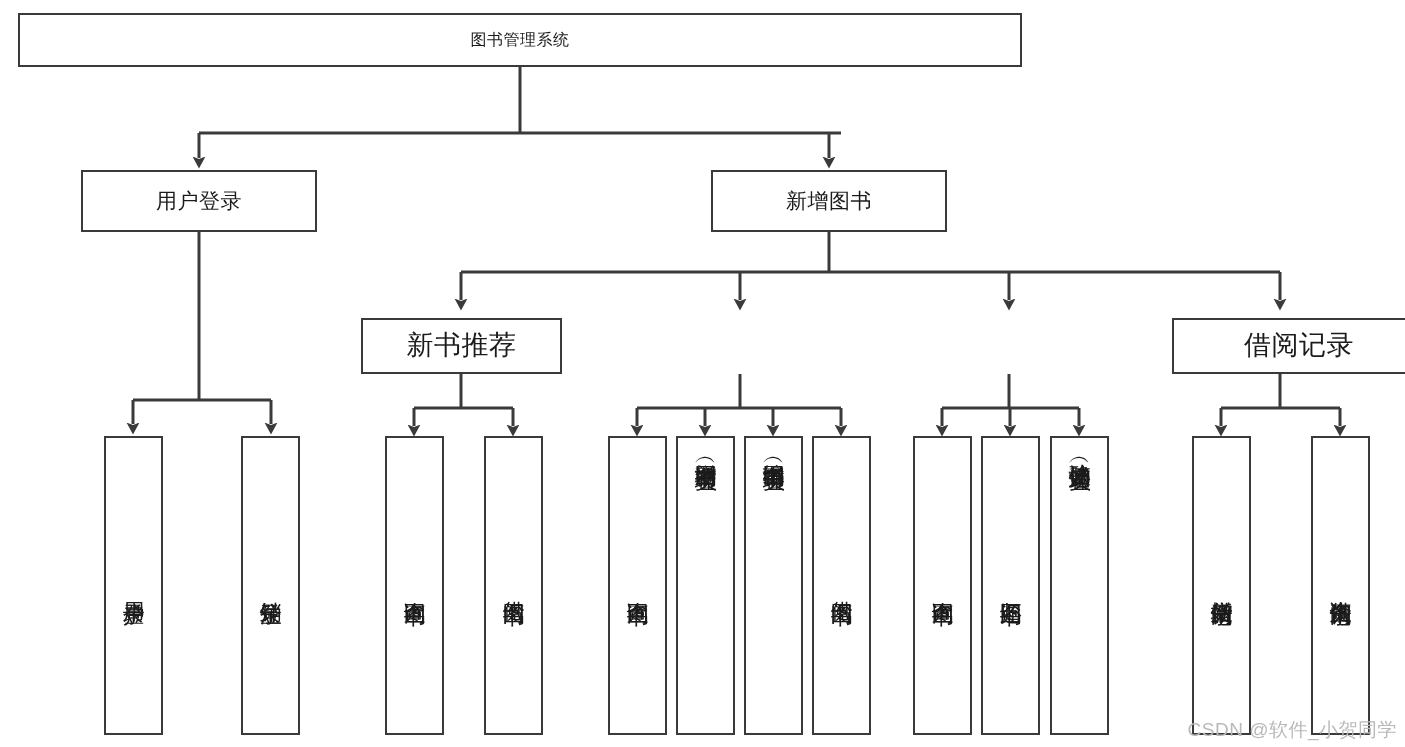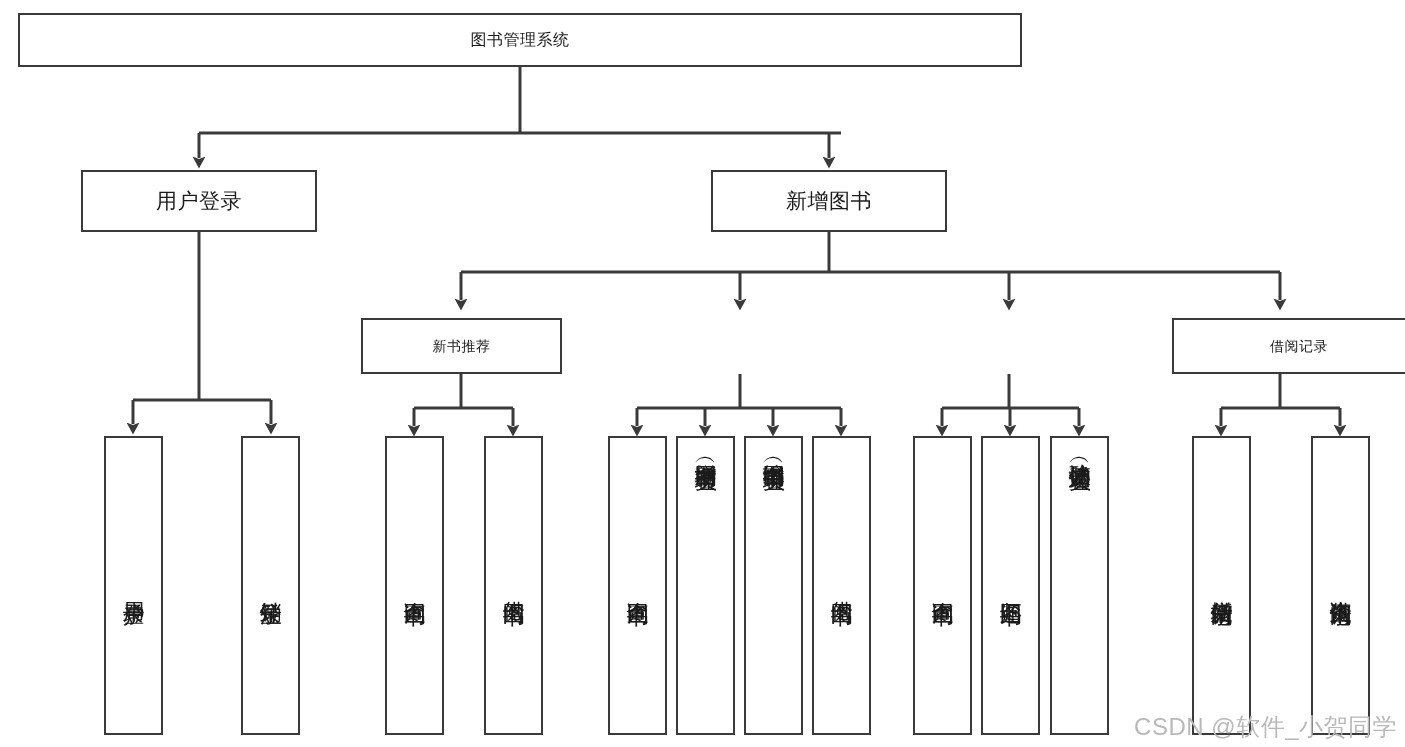--- a/index.html
+++ b/index.html
@@ -39,21 +39,21 @@
     color: #1b1b1b;
     font-size: 21px;
     line-height: 1.18;
     letter-spacing: 0.5px;
     text-align: center;
     white-space: nowrap;
     font-family: "Liberation Sans", "DejaVu Sans", sans-serif;
   }
   .node.root .node-label { font-size: 16px; text-align: right; }
   .node.level2 .node-label { font-size: 21px; }
-  .node.level3 .node-label { font-size: 14px; }
+  .node.level3 .node-label { font-size: 27px; }
   .node.leaf {
     align-items: flex-start;
     padding-top: 8px;
   }
   .node.leaf .node-label {
     writing-mode: vertical-rl;
     text-orientation: upright;
     font-size: 22px;
     line-height: 1.12;
     letter-spacing: 1px;
@@ -61,21 +61,21 @@
   }
   .node.leaf.centered {
     align-items: center;
     padding-top: 0;
   }
   #watermark {
     position: absolute;
     right: 8px;
     bottom: 4px;
     color: #b9b9b9;
-    font-size: 24px;
+    font-size: 19px;
     letter-spacing: 0.5px;
     z-index: 5;
     white-space: nowrap;
     font-family: "Liberation Sans", "DejaVu Sans", sans-serif;
   }
 </style>
 </head>
 <body>
 
 <div id="canvas">

